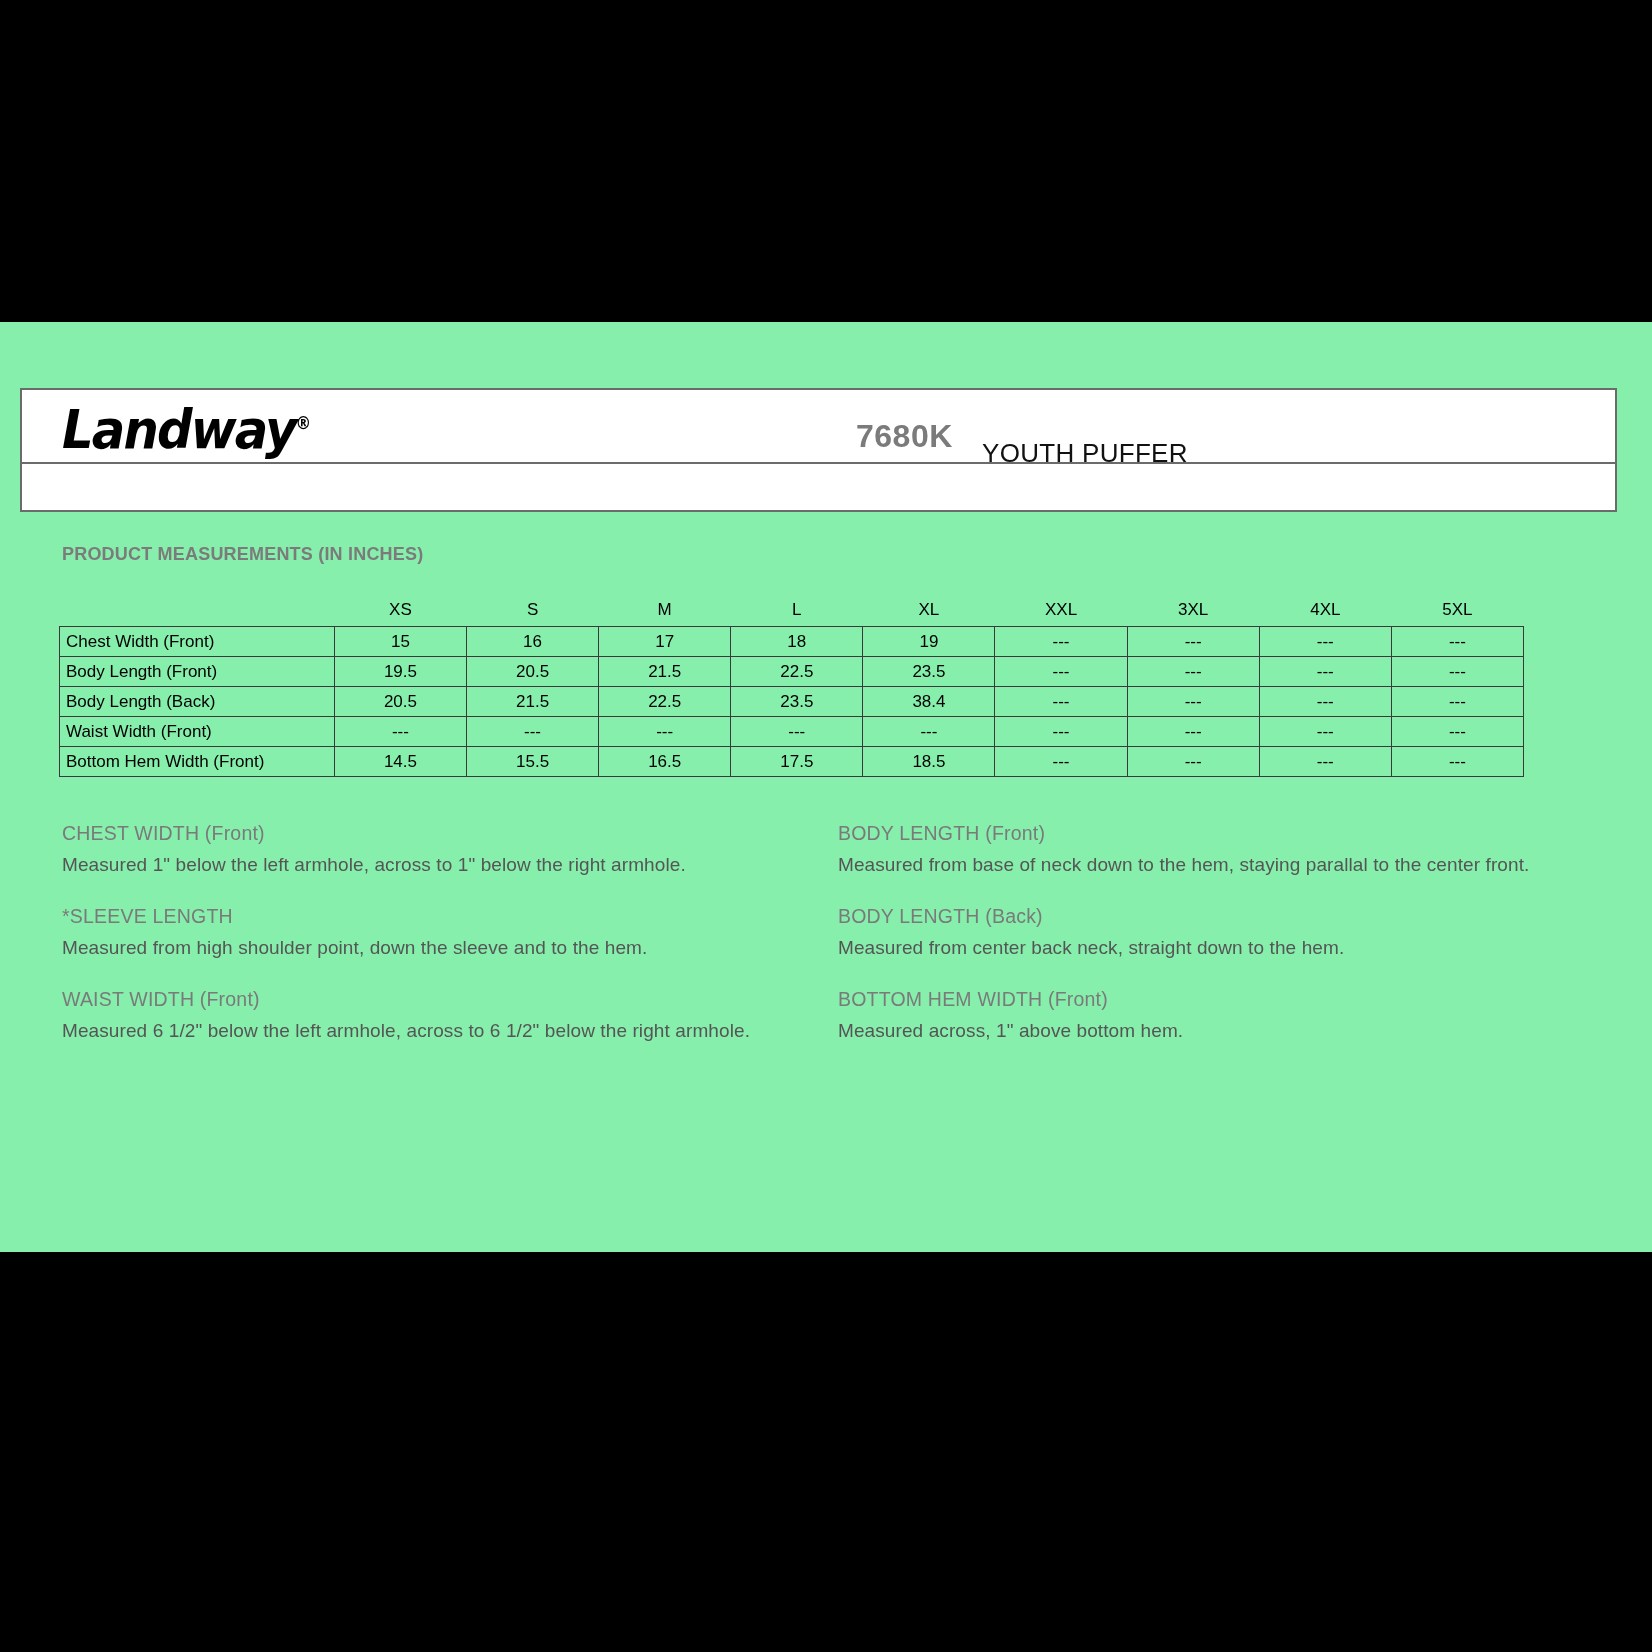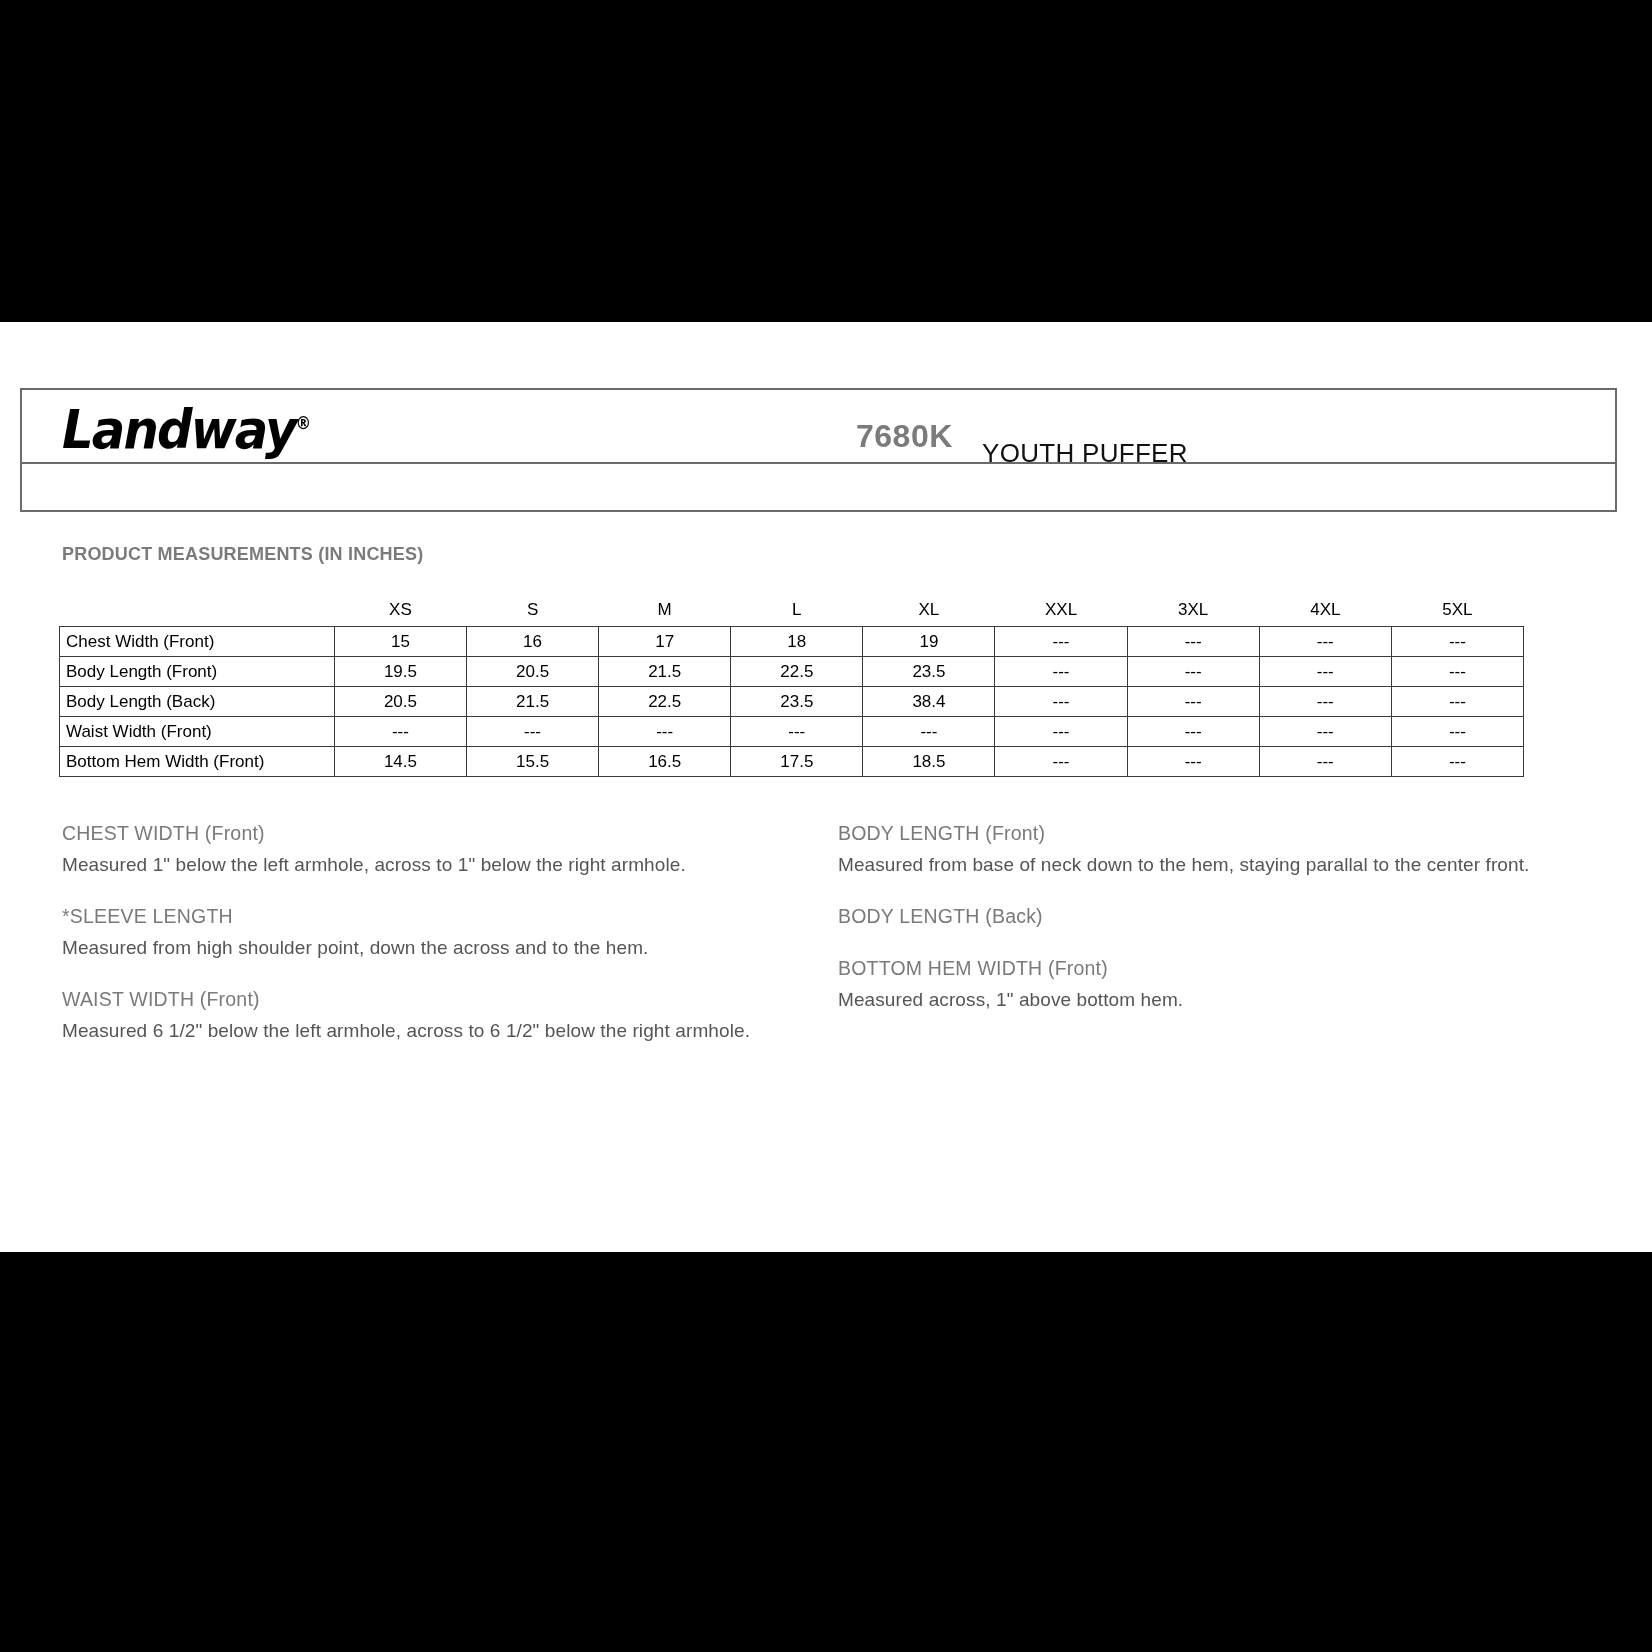--- a/index.html
+++ b/index.html
@@ -6,21 +6,21 @@
   body{
     width:1652px;height:1652px;
     background:#000000;
     font-family:"Liberation Sans", sans-serif;
     overflow:hidden;
   }
   .page{
     position:absolute;
     left:0;top:322px;
     width:1652px;height:930px;
-    background:#ffffff;
+    background:#86efac;
   }
   
   .header-band{
     position:absolute;
     left:20px;top:66px;
     width:1597px;height:76px;
     border:2px solid #6b6b6b;
     box-sizing:border-box;
     background:#ffffff;
   }
@@ -238,34 +238,35 @@
   </table>
 
   <div class="defs">
     <div class="col-left">
         <div class="def-block">
           <div class="def-title">CHEST WIDTH (Front)</div>
           <div class="def-body">Measured 1" below the left armhole, across to 1" below the right armhole.</div>
         </div>
         <div class="def-block">
           <div class="def-title">*SLEEVE LENGTH</div>
-          <div class="def-body">Measured from high shoulder point, down the across and to the hem.</div>
+          <div class="def-body">Measured from high shoulder point, down the sleeve and to the hem.</div>
         </div>
         <div class="def-block">
           <div class="def-title">WAIST WIDTH (Front)</div>
           <div class="def-body">Measured 6 1/2" below the left armhole, across to 6 1/2" below the right armhole.</div>
         </div>
       </div>
     <div class="col-right">
         <div class="def-block">
           <div class="def-title">BODY LENGTH (Front)</div>
           <div class="def-body">Measured from base of neck down to the hem, staying parallal to the center front.</div>
         </div>
         <div class="def-block">
           <div class="def-title">BODY LENGTH (Back)</div>
+          <div class="def-body">Measured from center back neck, straight down to the hem.</div>
         </div>
         <div class="def-block">
           <div class="def-title">BOTTOM HEM WIDTH (Front)</div>
           <div class="def-body">Measured across, 1" above bottom hem.</div>
         </div>
       </div>
   </div>
 
 </div>
 

